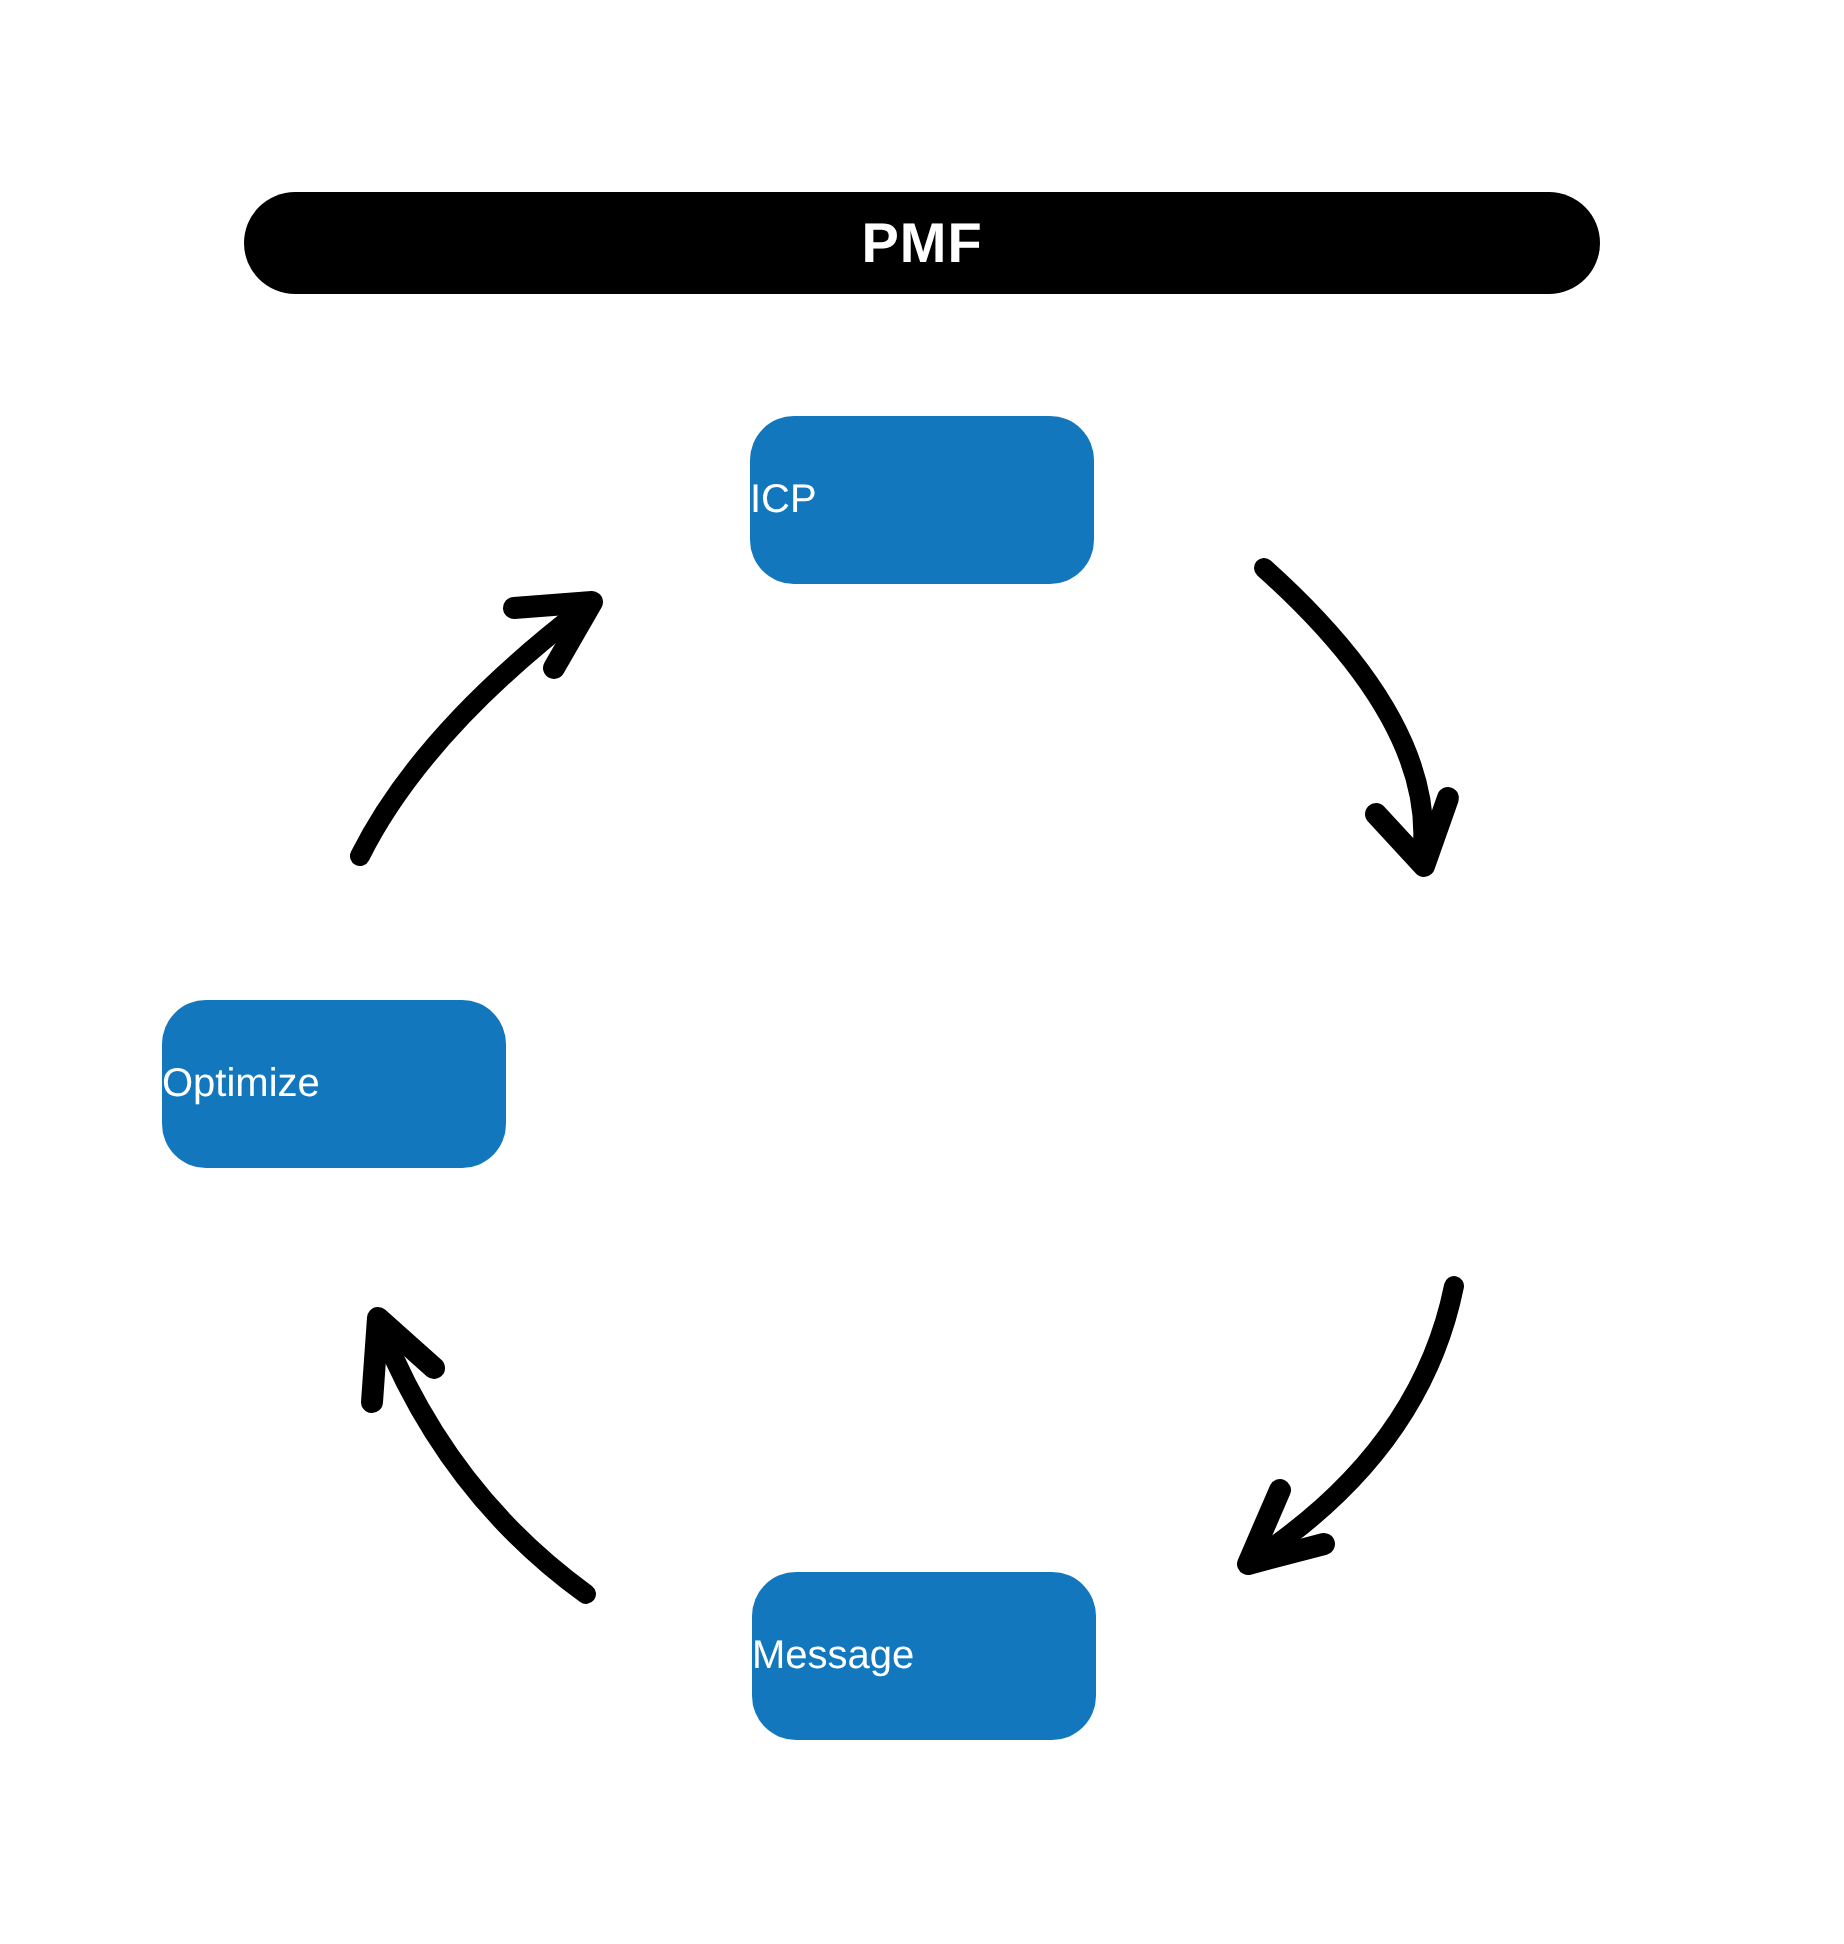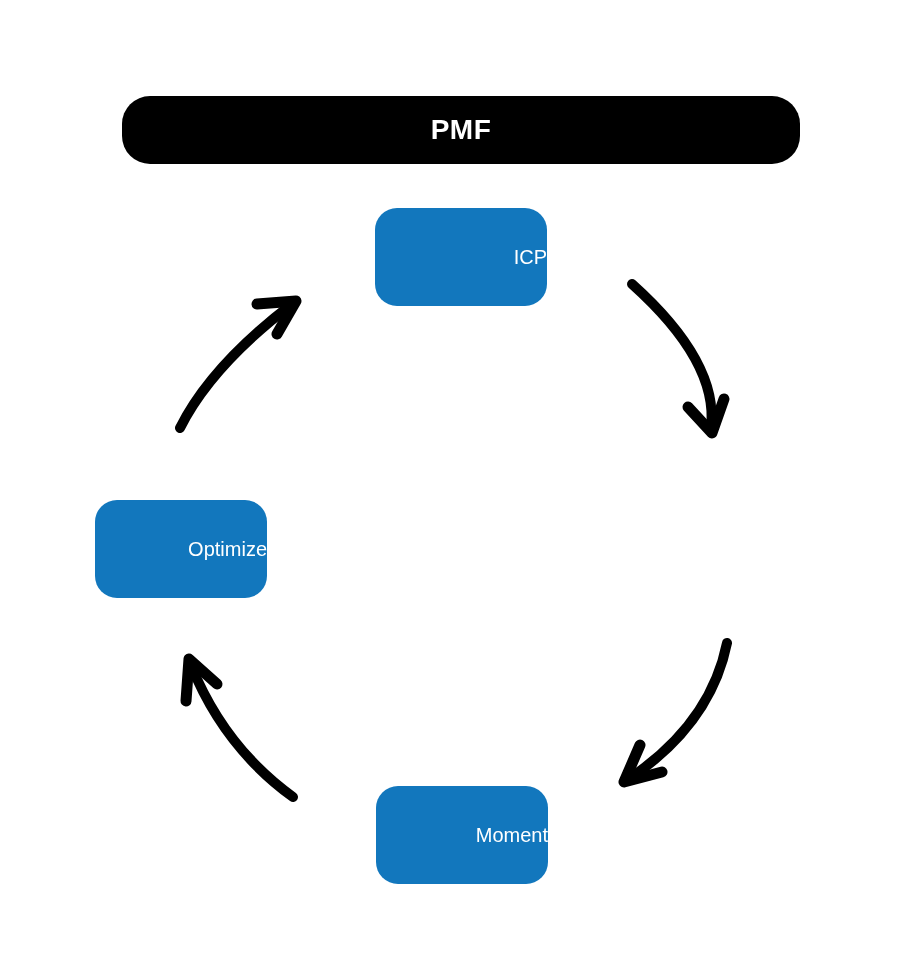--- a/index.html
+++ b/index.html
@@ -18,51 +18,51 @@
     height: 972px;
     background: var(--canvas-bg);
     font-family: "Liberation Sans", sans-serif;
     overflow: hidden;
   }
   .title-pill {
     position: absolute;
     left: 122px;
     top: 96px;
     width: 678px;
-    height: 68px;
+    height: 51px;
     background: var(--title-bg);
     border-radius: 28px;
     display: flex;
     align-items: center;
     justify-content: center;
   }
   .title-pill span {
     color: var(--title-text);
     font-size: 28px;
     font-weight: 600;
     letter-spacing: 0.5px;
   }
   .node {
     position: absolute;
     width: 172px;
-    height: 98px;
+    height: 84px;
     background: var(--node-fill);
     border-radius: 22px;
     display: flex;
     align-items: center;
-    justify-content: flex-end;
+    justify-content: flex-start;
   }
   .node span {
     color: var(--node-text);
     font-size: 20px;
     font-weight: 400;
   }
   .node-icp      { left: 375px; top: 208px; }
   .node-message  { left: 655px; top: 500px; }
-  .node-optimize { left:  95px; top: 500px; }
+  .node-optimize { left:  81px; top: 500px; }
   .node-moment   { left: 376px; top: 786px; }
   svg.arrows {
     position: absolute;
     left: 0; top: 0;
     width: 922px;
     height: 972px;
     pointer-events: none;
   }
   svg.arrows path {
     fill: none;
@@ -98,19 +98,19 @@
     <g>
       <path class="shaft" d="M180 428 Q211 366 292 304"></path>
       <path class="head" d="M257 304 L296 301 L277 334"></path>
     </g>
   </svg>
 
   <div class="node node-icp">
     <span>ICP</span>
   </div>
   <div class="node node-moment">
-    <span>Moment</span>
+    <span>Message</span>
   </div>
   <div class="node node-optimize">
     <span>Optimize</span>
   </div>
 
 </div>
 
 </body></html>

